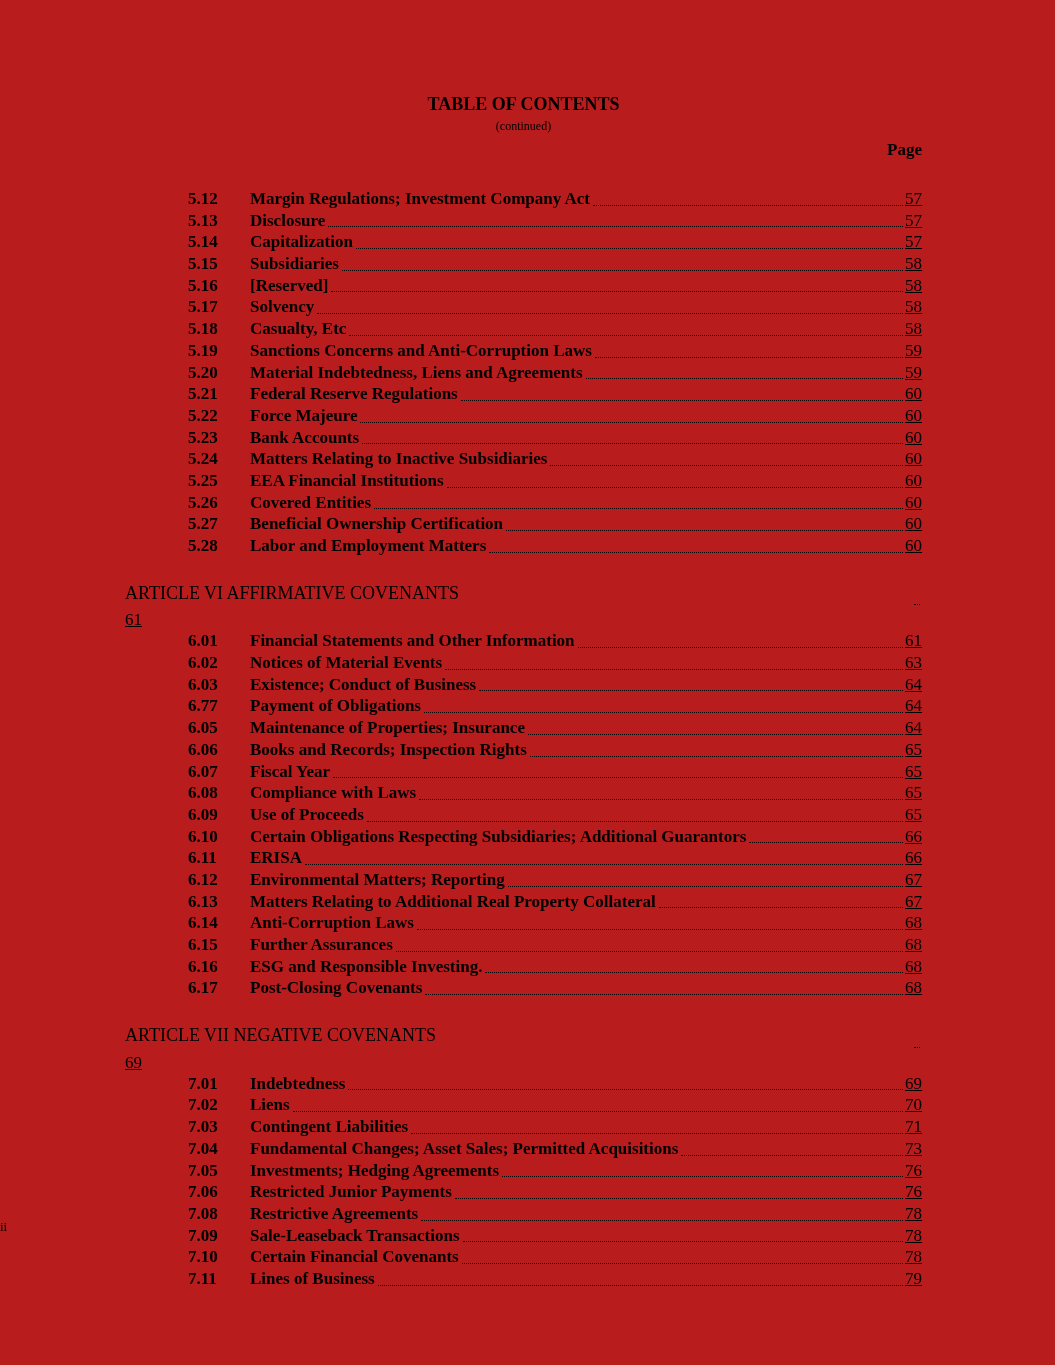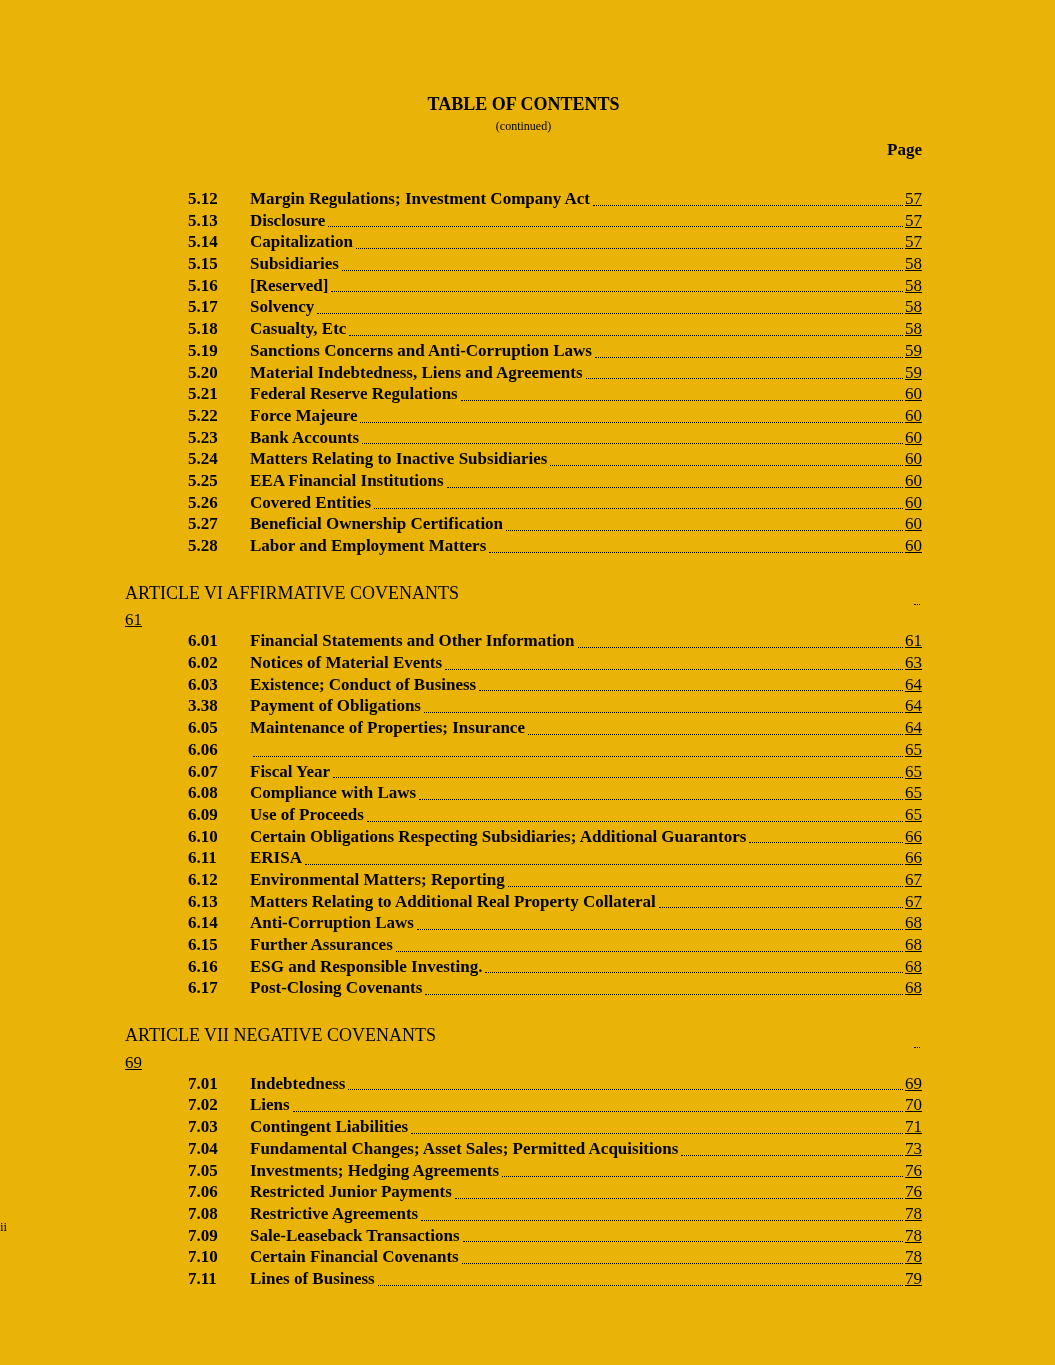--- a/index.html
+++ b/index.html
@@ -4,21 +4,21 @@
 <style>
   html, body {
     margin: 0;
     padding: 0;
     background: #ffffff;
   }
   .doc {
     position: relative;
     width: 1055px;
     height: 1365px;
-    background: #eab308;
+    background: #b91c1c;
     color: #000000;
     font-family: "Liberation Serif", serif;
     box-sizing: border-box;
     padding: 93px 133px 0 125px;
     overflow: hidden;
   }
   .title {
     text-align: center;
     font-weight: bold;
     font-size: 18px;
@@ -215,33 +215,34 @@
         <span class="leader"></span>
         <span class="pg">63</span>
       </div>
       <div class="row section">
         <span class="num">6.03</span>
         <span class="ttl">Existence; Conduct of Business</span>
         <span class="leader"></span>
         <span class="pg">64</span>
       </div>
       <div class="row section">
-        <span class="num">3.38</span>
+        <span class="num">6.77</span>
         <span class="ttl">Payment of Obligations</span>
         <span class="leader"></span>
         <span class="pg">64</span>
       </div>
       <div class="row section">
         <span class="num">6.05</span>
         <span class="ttl">Maintenance of Properties; Insurance</span>
         <span class="leader"></span>
         <span class="pg">64</span>
       </div>
       <div class="row section">
         <span class="num">6.06</span>
+        <span class="ttl">Books and Records; Inspection Rights</span>
         <span class="leader"></span>
         <span class="pg">65</span>
       </div>
       <div class="row section">
         <span class="num">6.07</span>
         <span class="ttl">Fiscal Year</span>
         <span class="leader"></span>
         <span class="pg">65</span>
       </div>
       <div class="row section">

